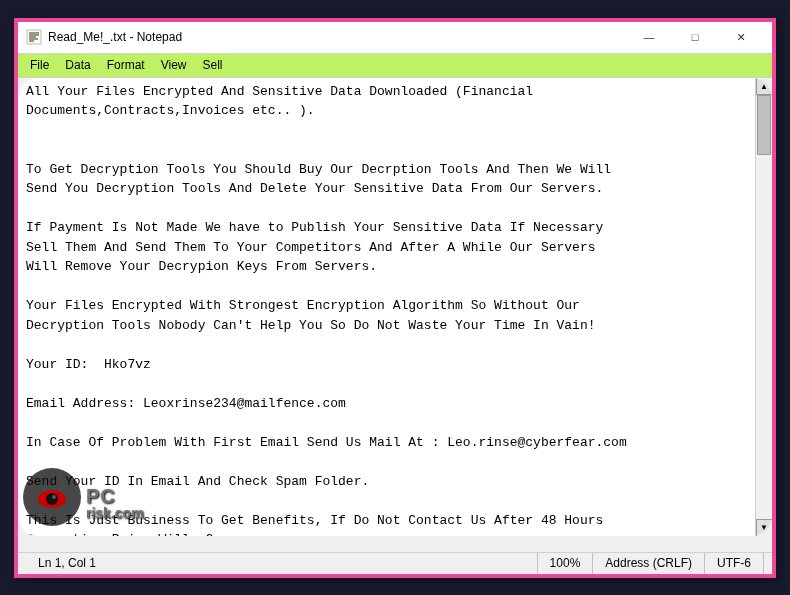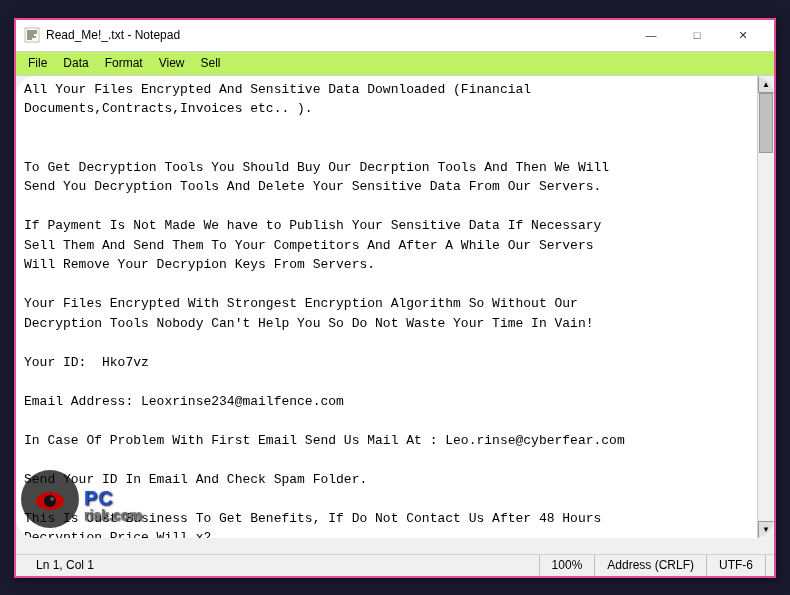--- a/index.html
+++ b/index.html
@@ -11,21 +11,21 @@
       display: flex;
       align-items: center;
       justify-content: center;
       font-family: 'Segoe UI', sans-serif;
     }
 
     .window {
       width: 762px;
       height: 560px;
       background: #f0f0f0;
-      border: 2px solid #ec4899;
+      border: 4px solid #ec4899;
       display: flex;
       flex-direction: column;
       box-shadow: 2px 2px 10px rgba(0,0,0,0.5);
     }
 
     
     .title-bar {
       background: #ffffff;
       height: 32px;
       display: flex;
@@ -255,21 +255,21 @@
 
     <div class="watermark" style="position:absolute;bottom:0;left:0;width:220px;height:90px;">
       <div style="position:absolute;bottom:10px;left:5px;width:58px;height:58px;background:rgba(10,10,10,0.75);border-radius:50%;display:flex;align-items:center;justify-content:center;">
         <svg width="36" height="36" viewBox="0 0 36 36">
           <ellipse cx="18" cy="20" rx="14" ry="9" fill="#cc0000"></ellipse>
           <ellipse cx="18" cy="20" rx="6" ry="6" fill="#111"></ellipse>
           <ellipse cx="20" cy="18" rx="2" ry="2" fill="#555"></ellipse>
         </svg>
       </div>
       <div style="position:absolute;bottom:16px;left:68px;">
-        <div style="color:#1d4ed8;font-size:20px;font-weight:900;font-family:Arial,sans-serif;letter-spacing:1px;line-height:1;text-shadow:1px 1px 2px #000;">PC</div>
+        <div style="color:#737373;font-size:20px;font-weight:900;font-family:Arial,sans-serif;letter-spacing:1px;line-height:1;text-shadow:1px 1px 2px #000;">PC</div>
         <div style="color:#737373;font-size:14px;font-weight:700;font-family:Arial,sans-serif;line-height:1;text-shadow:1px 1px 2px #000;">risk.com</div>
       </div>
     </div>
   </div>
 
   <div class="status-bar">
     <div class="status-segment">Ln 1, Col 1</div>
     <div class="status-segment">100%</div>
     <div class="status-segment">Address (CRLF)</div>
     <div class="status-segment">UTF-6</div>

